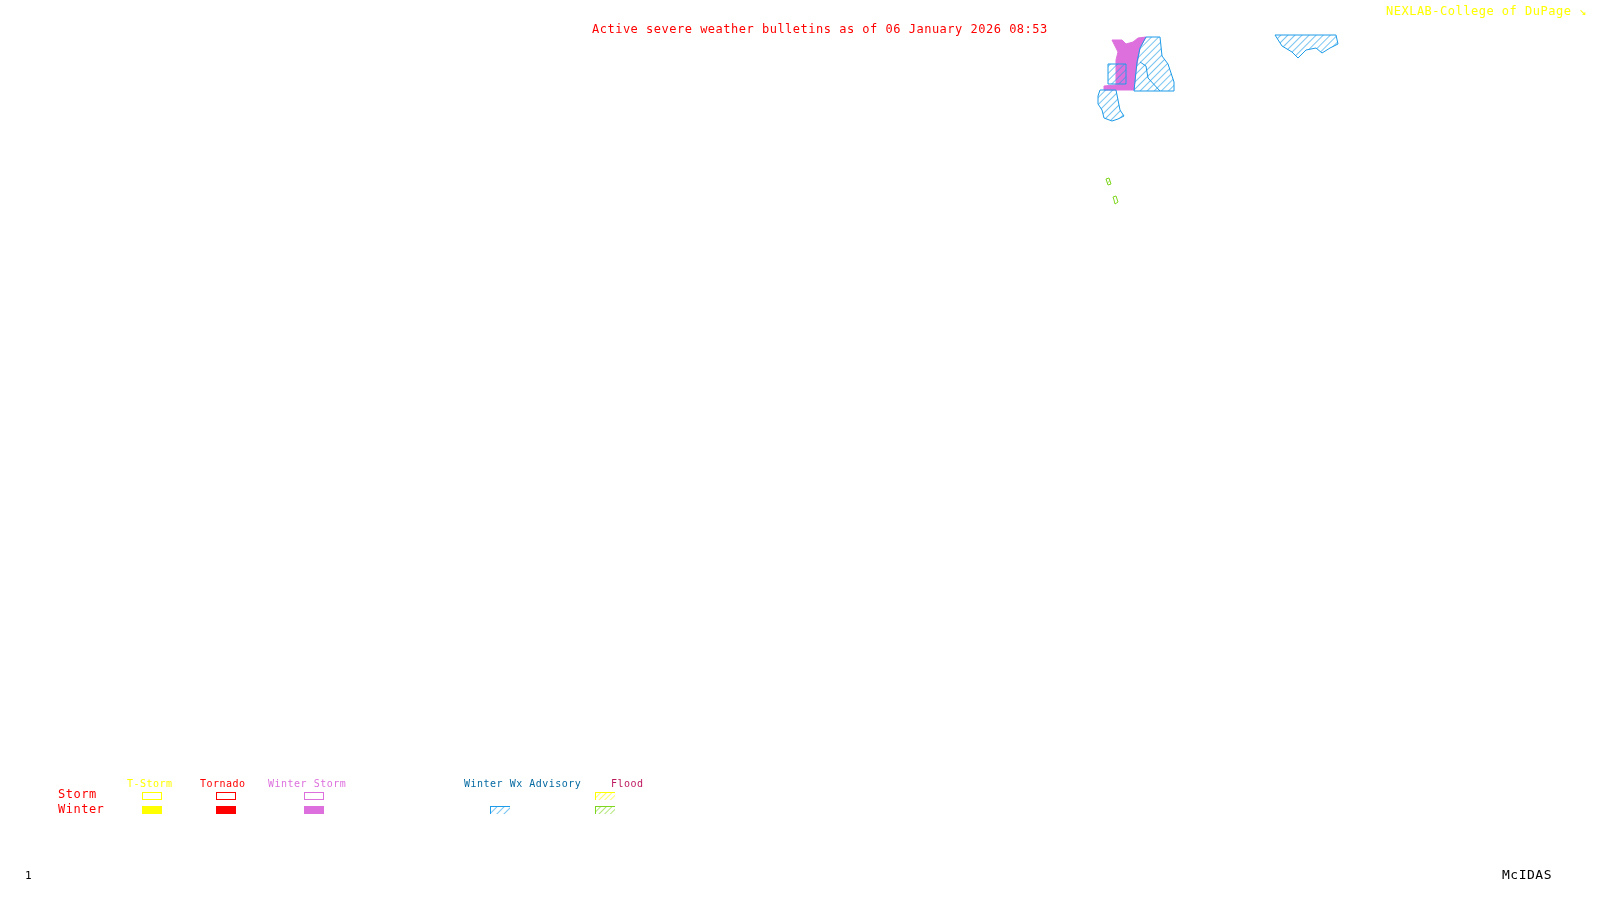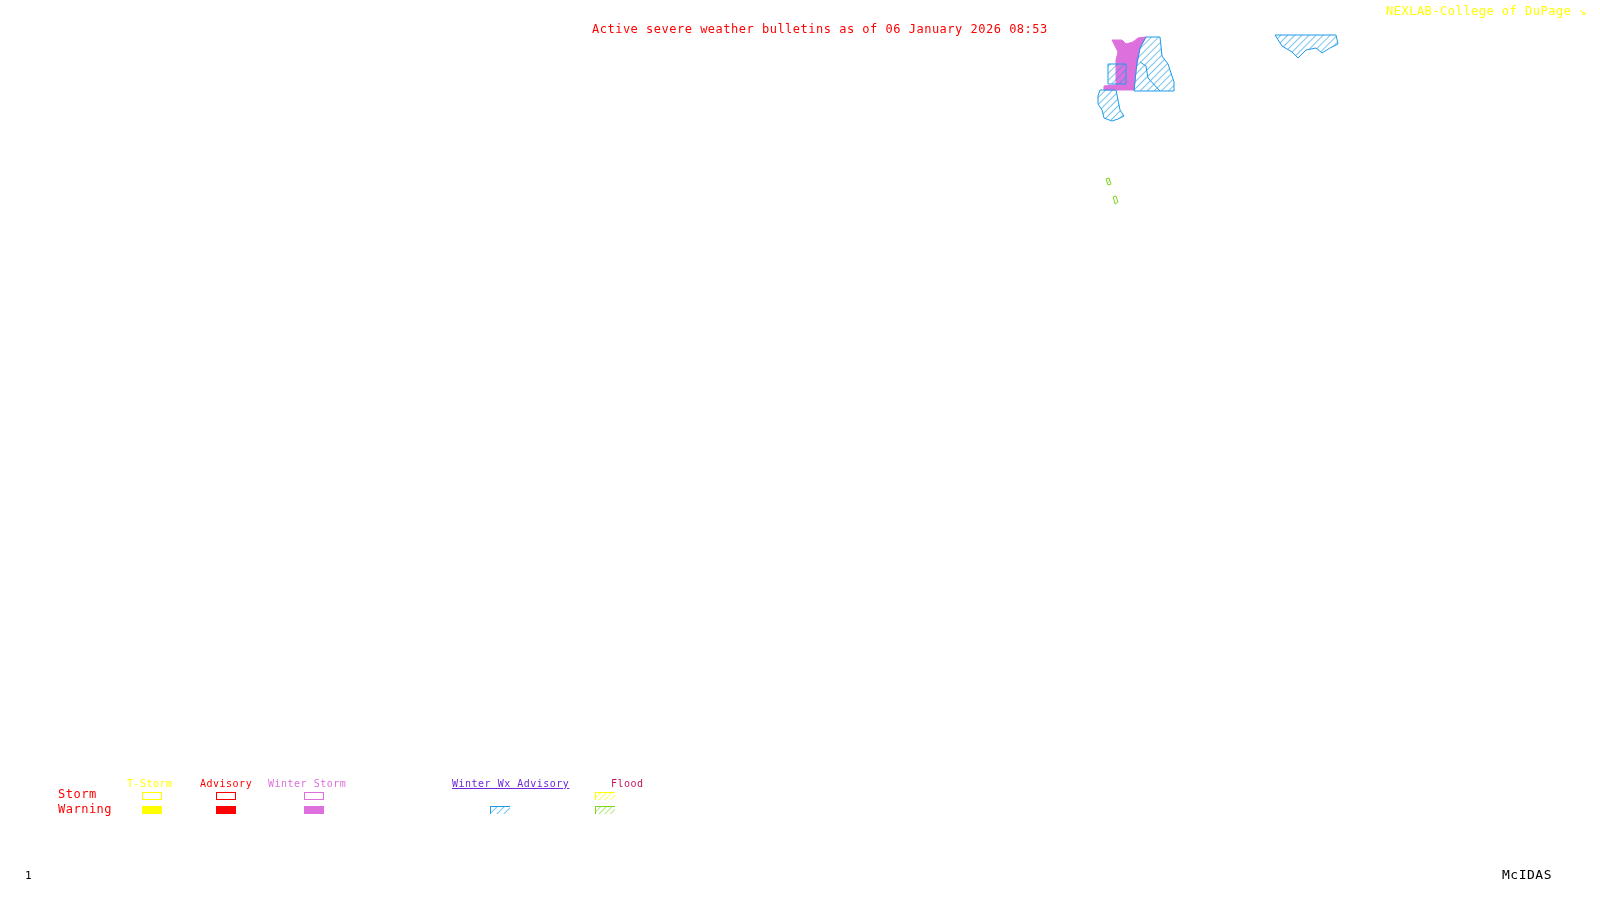--- a/index.html
+++ b/index.html
@@ -43,35 +43,35 @@
   <path d="M1146,37 L1160,37 L1162,56 L1168,64 L1174,82 L1174,91 L1134,91 L1137,62 L1140,48 Z" fill="url(#hatchBlue)" stroke="#1e9be8" stroke-width="1"></path>
   <path d="M1140,62 L1146,66 L1148,78 L1160,91" fill="none" stroke="#1e9be8" stroke-width="1"></path>
   <path d="M1100,90 L1116,90 L1118,100 L1120,110 L1124,116 L1118,119 L1112,121 L1104,118 L1102,110 L1098,104 L1098,96 Z" fill="url(#hatchBlue)" stroke="#1e9be8" stroke-width="1"></path>
   <path d="M1275,35 L1336,35 L1338,44 L1330,48 L1322,53 L1316,48 L1306,50 L1302,54 L1298,58 L1292,52 L1282,46 Z" fill="url(#hatchBlue)" stroke="#1e9be8" stroke-width="1"></path>
 
   <path d="M1106,179 L1109,178 L1111,184 L1108,185 Z" fill="url(#hatchGreen)" stroke="#7fd61e" stroke-width="1"></path>
   <path d="M1113,197 L1116,196 L1118,202 L1115,204 L1114,200 Z" fill="none" stroke="#7fd61e" stroke-width="1"></path>
 </svg>
 
 <div class="legend-row-label txt" style="left:58px;top:788px;color:#ff0000;">Storm</div>
-<div class="legend-row-label txt" style="left:58px;top:803px;color:#ff0000;">Warning</div>
+<div class="legend-row-label txt" style="left:58px;top:803px;color:#ff0000;">Winter</div>
 
 <div class="legend-head txt" style="left:127px;top:778px;color:#ffff00;">T-Storm</div>
 <div class="swatch" style="left:142px;top:792px;border:1px solid #ffff00;"></div>
 <div class="swatch" style="left:142px;top:806px;background:#ffff00;"></div>
 
-<div class="legend-head txt" style="left:200px;top:778px;color:#ff0000;">Advisory</div>
+<div class="legend-head txt" style="left:200px;top:778px;color:#ff0000;">Tornado</div>
 <div class="swatch" style="left:216px;top:792px;border:1px solid #ff0000;"></div>
 <div class="swatch" style="left:216px;top:806px;background:#ff0000;"></div>
 
 <div class="legend-head txt" style="left:268px;top:778px;color:#dd70dd;text-align:center;">Winter Storm</div>
 <div class="swatch" style="left:304px;top:792px;border:1px solid #dd70dd;"></div>
 <div class="swatch" style="left:304px;top:806px;background:#dd70dd;"></div>
 
-<div class="legend-head txt" style="left:452px;top:778px;color:#6d28d9;text-decoration:underline;">Winter Wx Advisory</div>
+<div class="legend-head txt" style="left:464px;top:778px;color:#0369a1;">Winter Wx Advisory</div>
 <svg class="swatch" style="left:490px;top:806px;" width="21" height="9">
   <rect x="0.5" y="0.5" width="20" height="8" fill="url(#hatchBlue)" stroke="#1e9be8" stroke-width="1"></rect>
 </svg>
 
 <div class="legend-head txt" style="left:587px;top:778px;color:#be185d;margin-left:24px;">Flood</div>
 <svg class="swatch" style="left:595px;top:792px;" width="21" height="9">
   <rect x="0.5" y="0.5" width="20" height="8" fill="url(#hatchYellow)" stroke="#ffff00" stroke-width="1"></rect>
 </svg>
 <svg class="swatch" style="left:595px;top:806px;" width="21" height="9">
   <rect x="0.5" y="0.5" width="20" height="8" fill="url(#hatchGreen)" stroke="#7fd61e" stroke-width="1"></rect>

